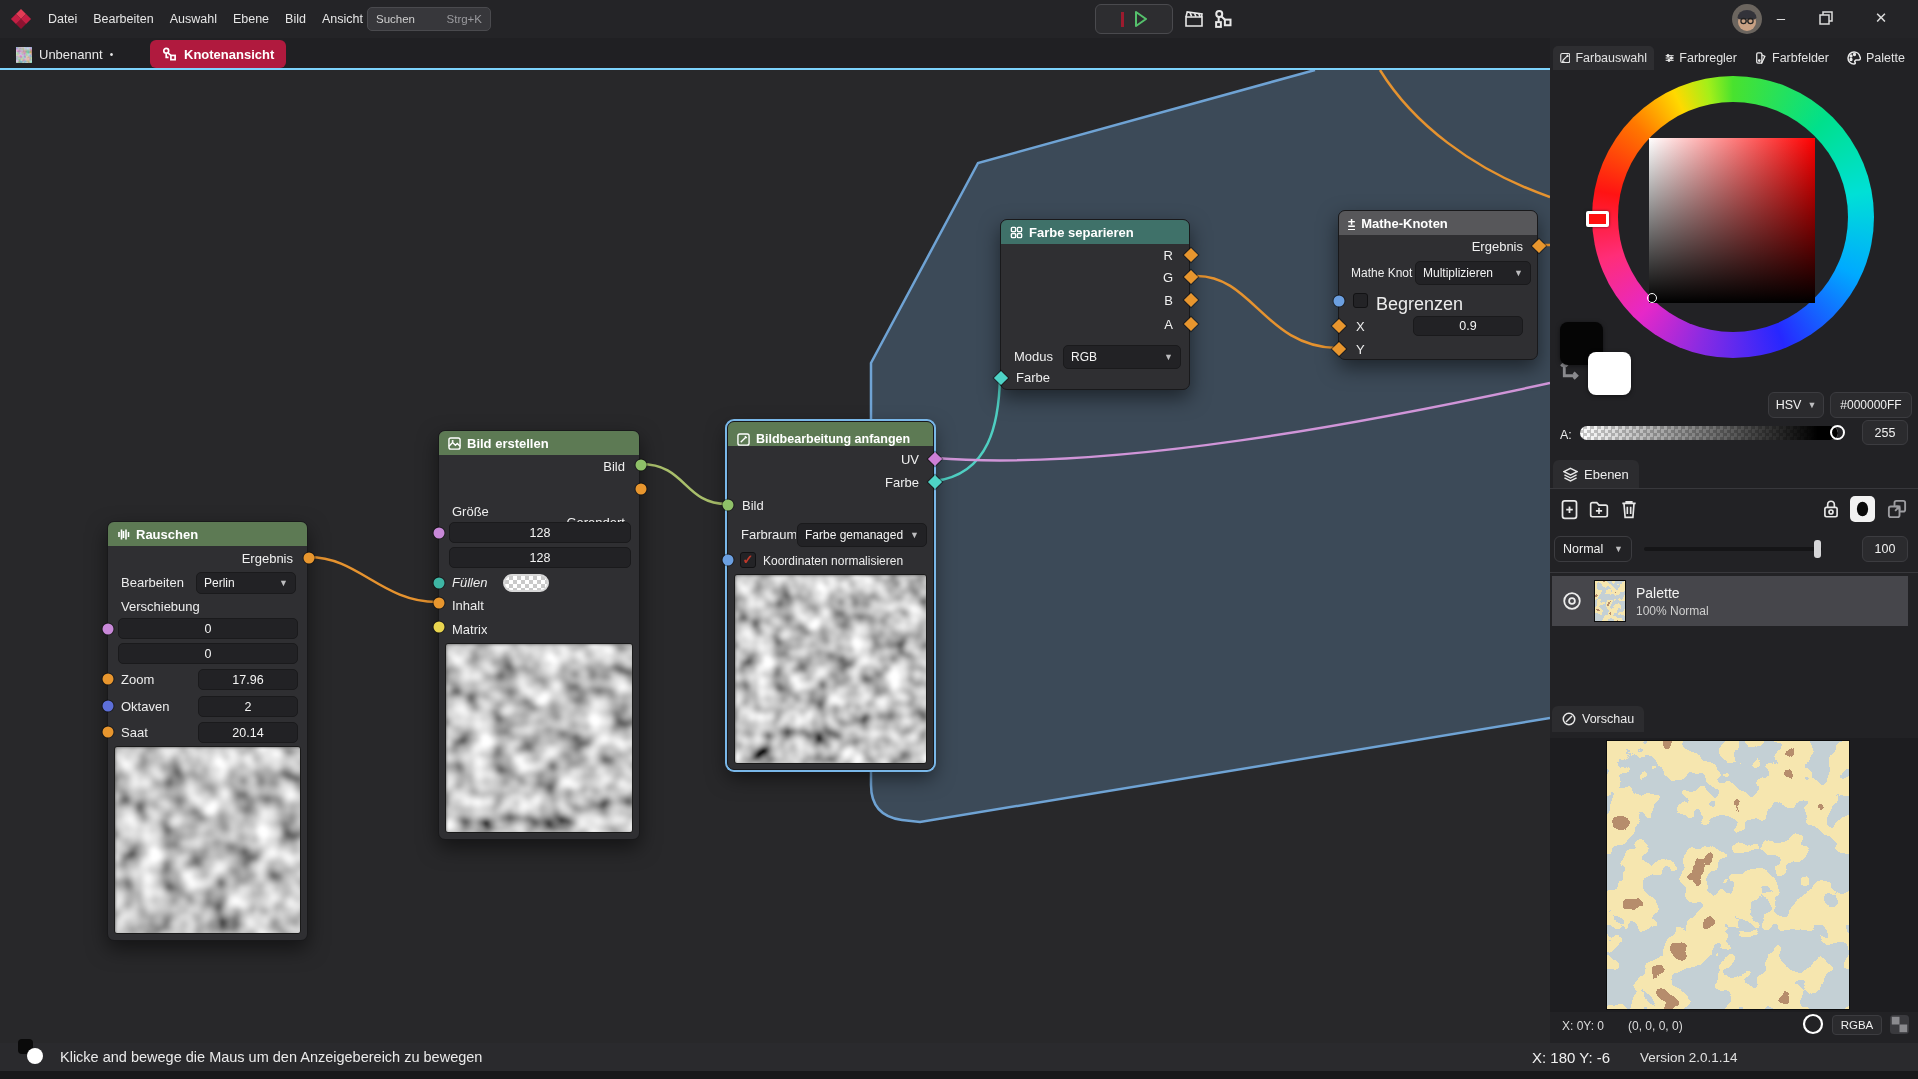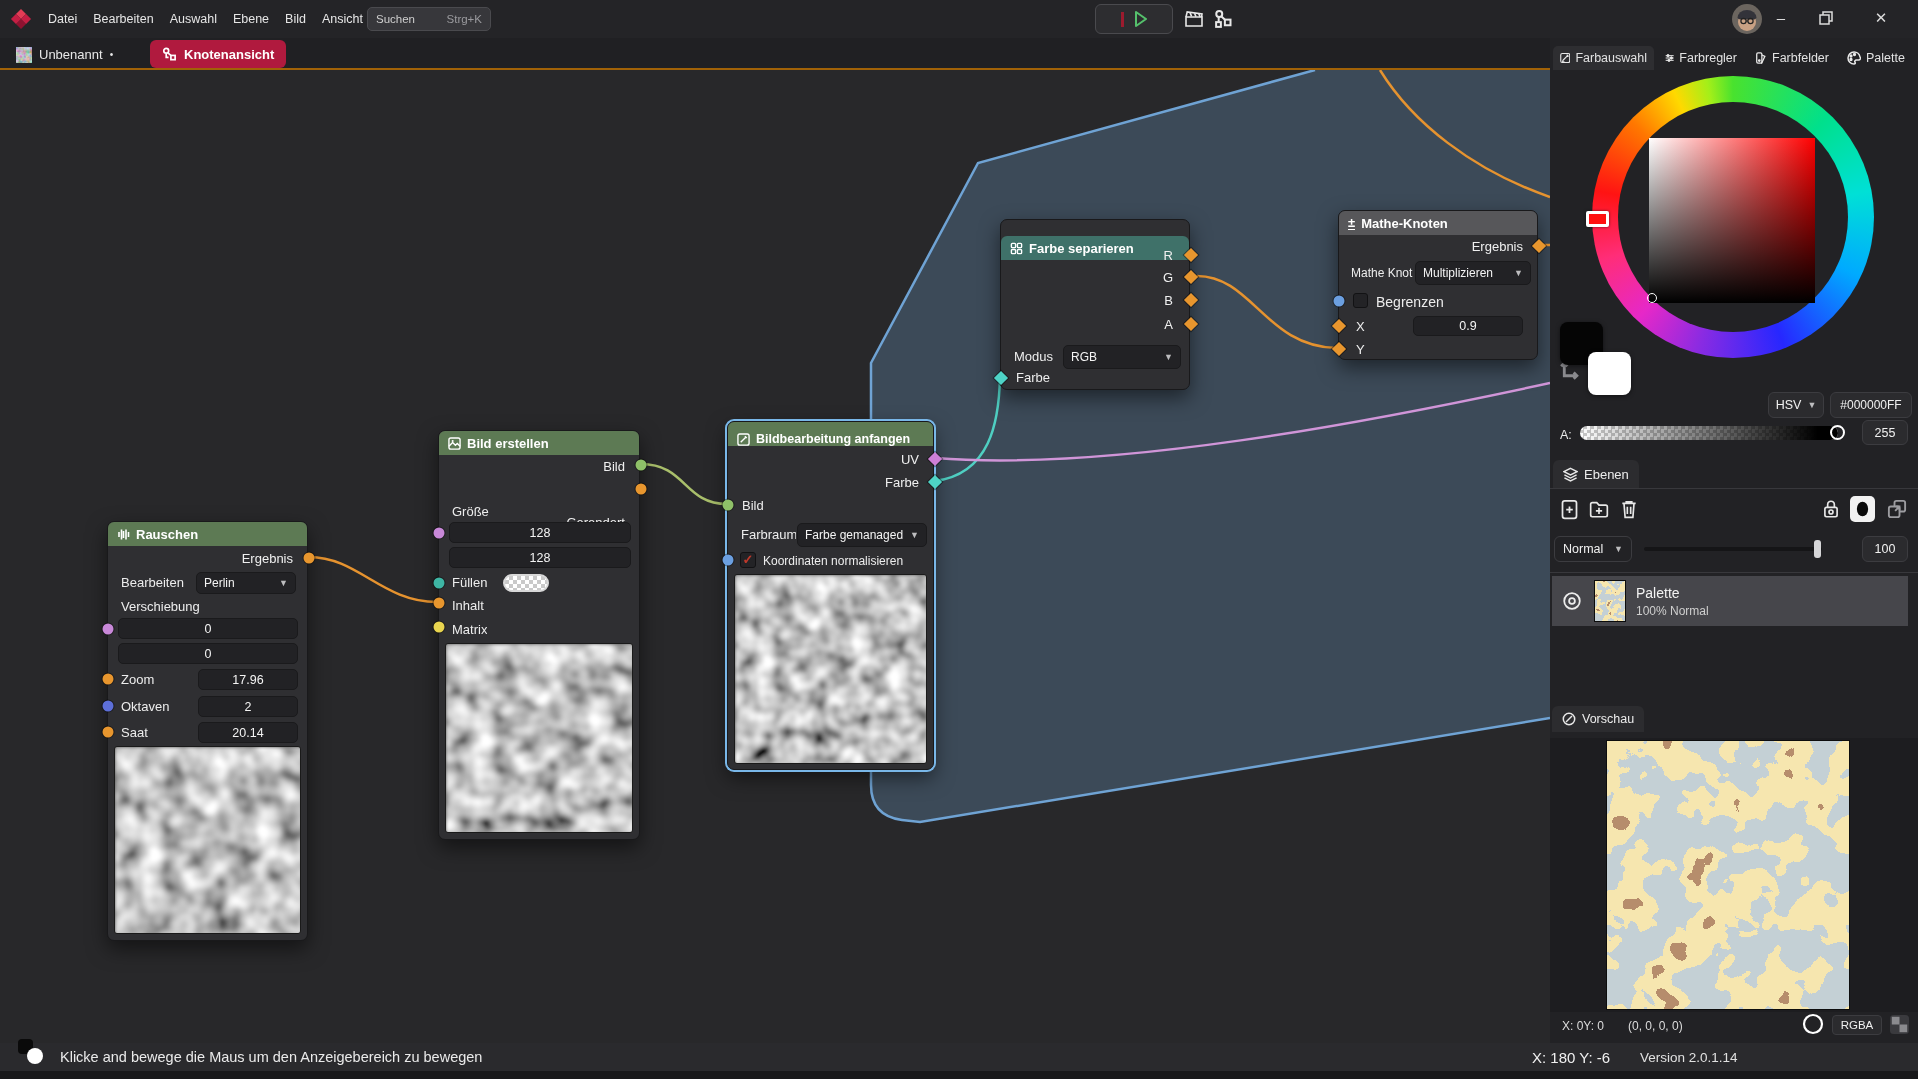--- a/index.html
+++ b/index.html
@@ -10,33 +10,33 @@
 
   
   #menubar { position:absolute; left:0; top:0; width:1918px; height:38px; background:#242427; display:flex; align-items:center; z-index:40; }
   .menu-item { color:#e6e6e6; font-size:12.5px; padding:4px 8px; border-radius:4px; white-space:nowrap; }
   #searchbox { position:absolute; left:367px; top:7px; width:124px; height:24px; background:#37373b; border:1px solid #4a4a4e; border-radius:5px; display:flex; align-items:center; justify-content:space-between; padding:0 8px; font-size:11.5px; }
   #searchbox .ph { color:#cfcfcf; } #searchbox .sc { color:#9a9a9e; }
   #playgroup { position:absolute; left:1095px; top:4px; width:78px; height:30px; border:1px solid #4a4a4e; background:#2d2d30; border-radius:6px; display:flex; align-items:center; justify-content:center; gap:10px; }
   .winbtn { color:#dcdcdc; font-size:15px; width:30px; text-align:center; }
 
   
-  #doctabbar { position:absolute; left:0; top:38px; width:1550px; height:32px; background:#202023; border-bottom:2px solid #a16207; z-index:30; }
+  #doctabbar { position:absolute; left:0; top:38px; width:1550px; height:32px; background:#202023; border-bottom:2px solid #7dd3fc; z-index:30; }
   #tab-doc { position:absolute; left:6px; top:3px; height:27px; display:flex; align-items:center; gap:7px; padding:0 10px; color:#e8e8e8; font-size:13px; }
   #tab-node { position:absolute; left:150px; top:2px; height:28px; background:#b01a3e; border-radius:6px; display:flex; align-items:center; gap:7px; padding:0 12px; color:#fff; font-size:13px; font-weight:bold; }
 
   
   #canvas { position:absolute; left:0; top:70px; width:1550px; height:973px; background:#28282a; overflow:hidden; }
   #wires { position:absolute; left:0; top:0; }
 
   
   .node { position:absolute; background:#2f2f32; border:1px solid #19191b; border-radius:7px; box-shadow:0 8px 20px rgba(0,0,0,.5); }
   .node.sel { box-shadow:0 0 0 2px #79b7e8, 0 8px 20px rgba(0,0,0,.5); }
   .hd { height:24px; border-radius:6px 6px 0 0; display:flex; align-items:center; gap:6px; padding:0 9px; font-size:13px; font-weight:bold; color:#fff; white-space:nowrap; overflow:hidden; }
-  .hd-green { background:#5d7a54; } .hd-teal { background:#3f7169;margin-top:16px; } .hd-gray { background:#57575a; }
+  .hd-green { background:#5d7a54; } .hd-teal { background:#3f7169; } .hd-gray { background:#57575a; }
   .lbl { position:absolute; font-size:13px; color:#ededed; white-space:nowrap; overflow:hidden; }
   .rlbl { position:absolute; font-size:13px; color:#f0f0f0; text-align:right; }
   .fld { position:absolute; background:#222225; border:1px solid #1a1a1c; border-radius:5px; color:#f4f4f4; font-size:12.5px; display:flex; align-items:center; justify-content:center; }
   .dd { position:absolute; background:#222225; border:1px solid #1a1a1c; border-radius:5px; color:#f4f4f4; font-size:12px; display:flex; align-items:center; justify-content:space-between; padding:0 7px; white-space:nowrap; overflow:hidden; }
   .dd .car { color:#bdbdbf; font-size:9px; margin-left:5px; }
   .cb { position:absolute; width:16px; height:16px; background:#232326; border:1px solid #121214; border-radius:3px; color:#c0392b; font-weight:bold; font-size:13px; line-height:14px; text-align:center; }
   .port { position:absolute; width:11px; height:11px; border-radius:50%; transform:translate(-50%,-50%); box-shadow:0 0 0 1px rgba(0,0,0,.4); }
   .portd { position:absolute; width:10px; height:10px; transform:translate(-50%,-50%) rotate(45deg); box-shadow:0 0 0 1px rgba(0,0,0,.4); }
   .nimg { position:absolute; border-radius:3px; overflow:hidden; background:#555; border:1px solid #1a1a1a; }
   .checker { background-image:conic-gradient(#c9c9c9 0 25%, #fff 0 50%, #c9c9c9 0 75%, #fff 0); background-size:8px 8px; }
@@ -236,21 +236,21 @@
             <path d="M1 10 L5 6 8 9 10 7 13 10"></path>
             <circle cx="5" cy="4.2" r="1.1" fill="#fff" stroke="none"></circle>
         </svg>
         <span>Bild erstellen</span>
       </div>
       <div class="rlbl" style="right:14px; top:28px;">Bild</div>
       <div class="rlbl" style="right:14px; top:51px;margin-top:33px;">Gerendert</div>
       <div class="lbl" style="left:13px; top:73px;">Größe</div>
       <div class="fld" style="left:10px; top:91px; width:182px; height:21px;">128</div>
       <div class="fld" style="left:10px; top:116px; width:182px; height:21px;">128</div>
-      <div class="lbl" style="left:13px; top:144px;">Füllen</div>
+      <div class="lbl" style="left:13px; top:144px;font-style:italic;">Füllen</div>
       <div class="checker" style="position:absolute; left:64px; top:143px; width:46px; height:18px; border-radius:9px; border:2px solid #d8d8d8;"></div>
       <div class="lbl" style="left:13px; top:167px;">Inhalt</div>
       <div class="lbl" style="left:13px; top:191px;">Matrix</div>
       <div class="nimg" style="left:6px; top:212px; width:188px; height:190px;">
         <svg width="188" height="190" viewBox="0 0 188 190">
           <defs>
               <filter id="n2" x="0" y="0" width="100%" height="100%">
             <feTurbulence type="fractalNoise" baseFrequency="0.045" numOctaves="2" seed="11" stitchTiles="stitch"></feTurbulence>
             <feColorMatrix type="saturate" values="0"></feColorMatrix>
             <feComponentTransfer>
@@ -347,21 +347,21 @@
         <span style="font-size:13px; border-bottom:1px solid #fff; line-height:13px;">±</span>
         <span>Mathe-Knoten</span>
       </div>
       <div class="rlbl" style="right:14px; top:28px;">Ergebnis</div>
       <div class="lbl" style="left:12px; top:55px; width:63px; font-size:12px;">Mathe Knot</div>
       <div class="dd" style="left:76px; top:50px; width:116px; height:24px;">
         <span>Multiplizieren</span>
           <span class="car">▼</span>
       </div>
       <div class="cb" style="left:14px; top:82px; width:15px; height:15px;"></div>
-      <div class="lbl" style="left:37px; top:83px; font-size:14px;">Begrenzen</div>
+      <div class="lbl" style="left:37px; top:83px; font-size:18px;">Begrenzen</div>
       <div class="lbl" style="left:17px; top:108px;">X</div>
       <div class="fld" style="left:74px; top:105px; width:110px; height:20px;">0.9</div>
       <div class="lbl" style="left:17px; top:131px;">Y</div>
       <span class="portd" style="left:200px; top:35px; background:#e8962e;"></span>
       <span class="port" style="left:0; top:90px; background:#6b9fe0;"></span>
       <span class="portd" style="left:0; top:115px; background:#e8962e;"></span>
       <span class="portd" style="left:0; top:138px; background:#e8962e;"></span>
     </div>
   </div>
 

